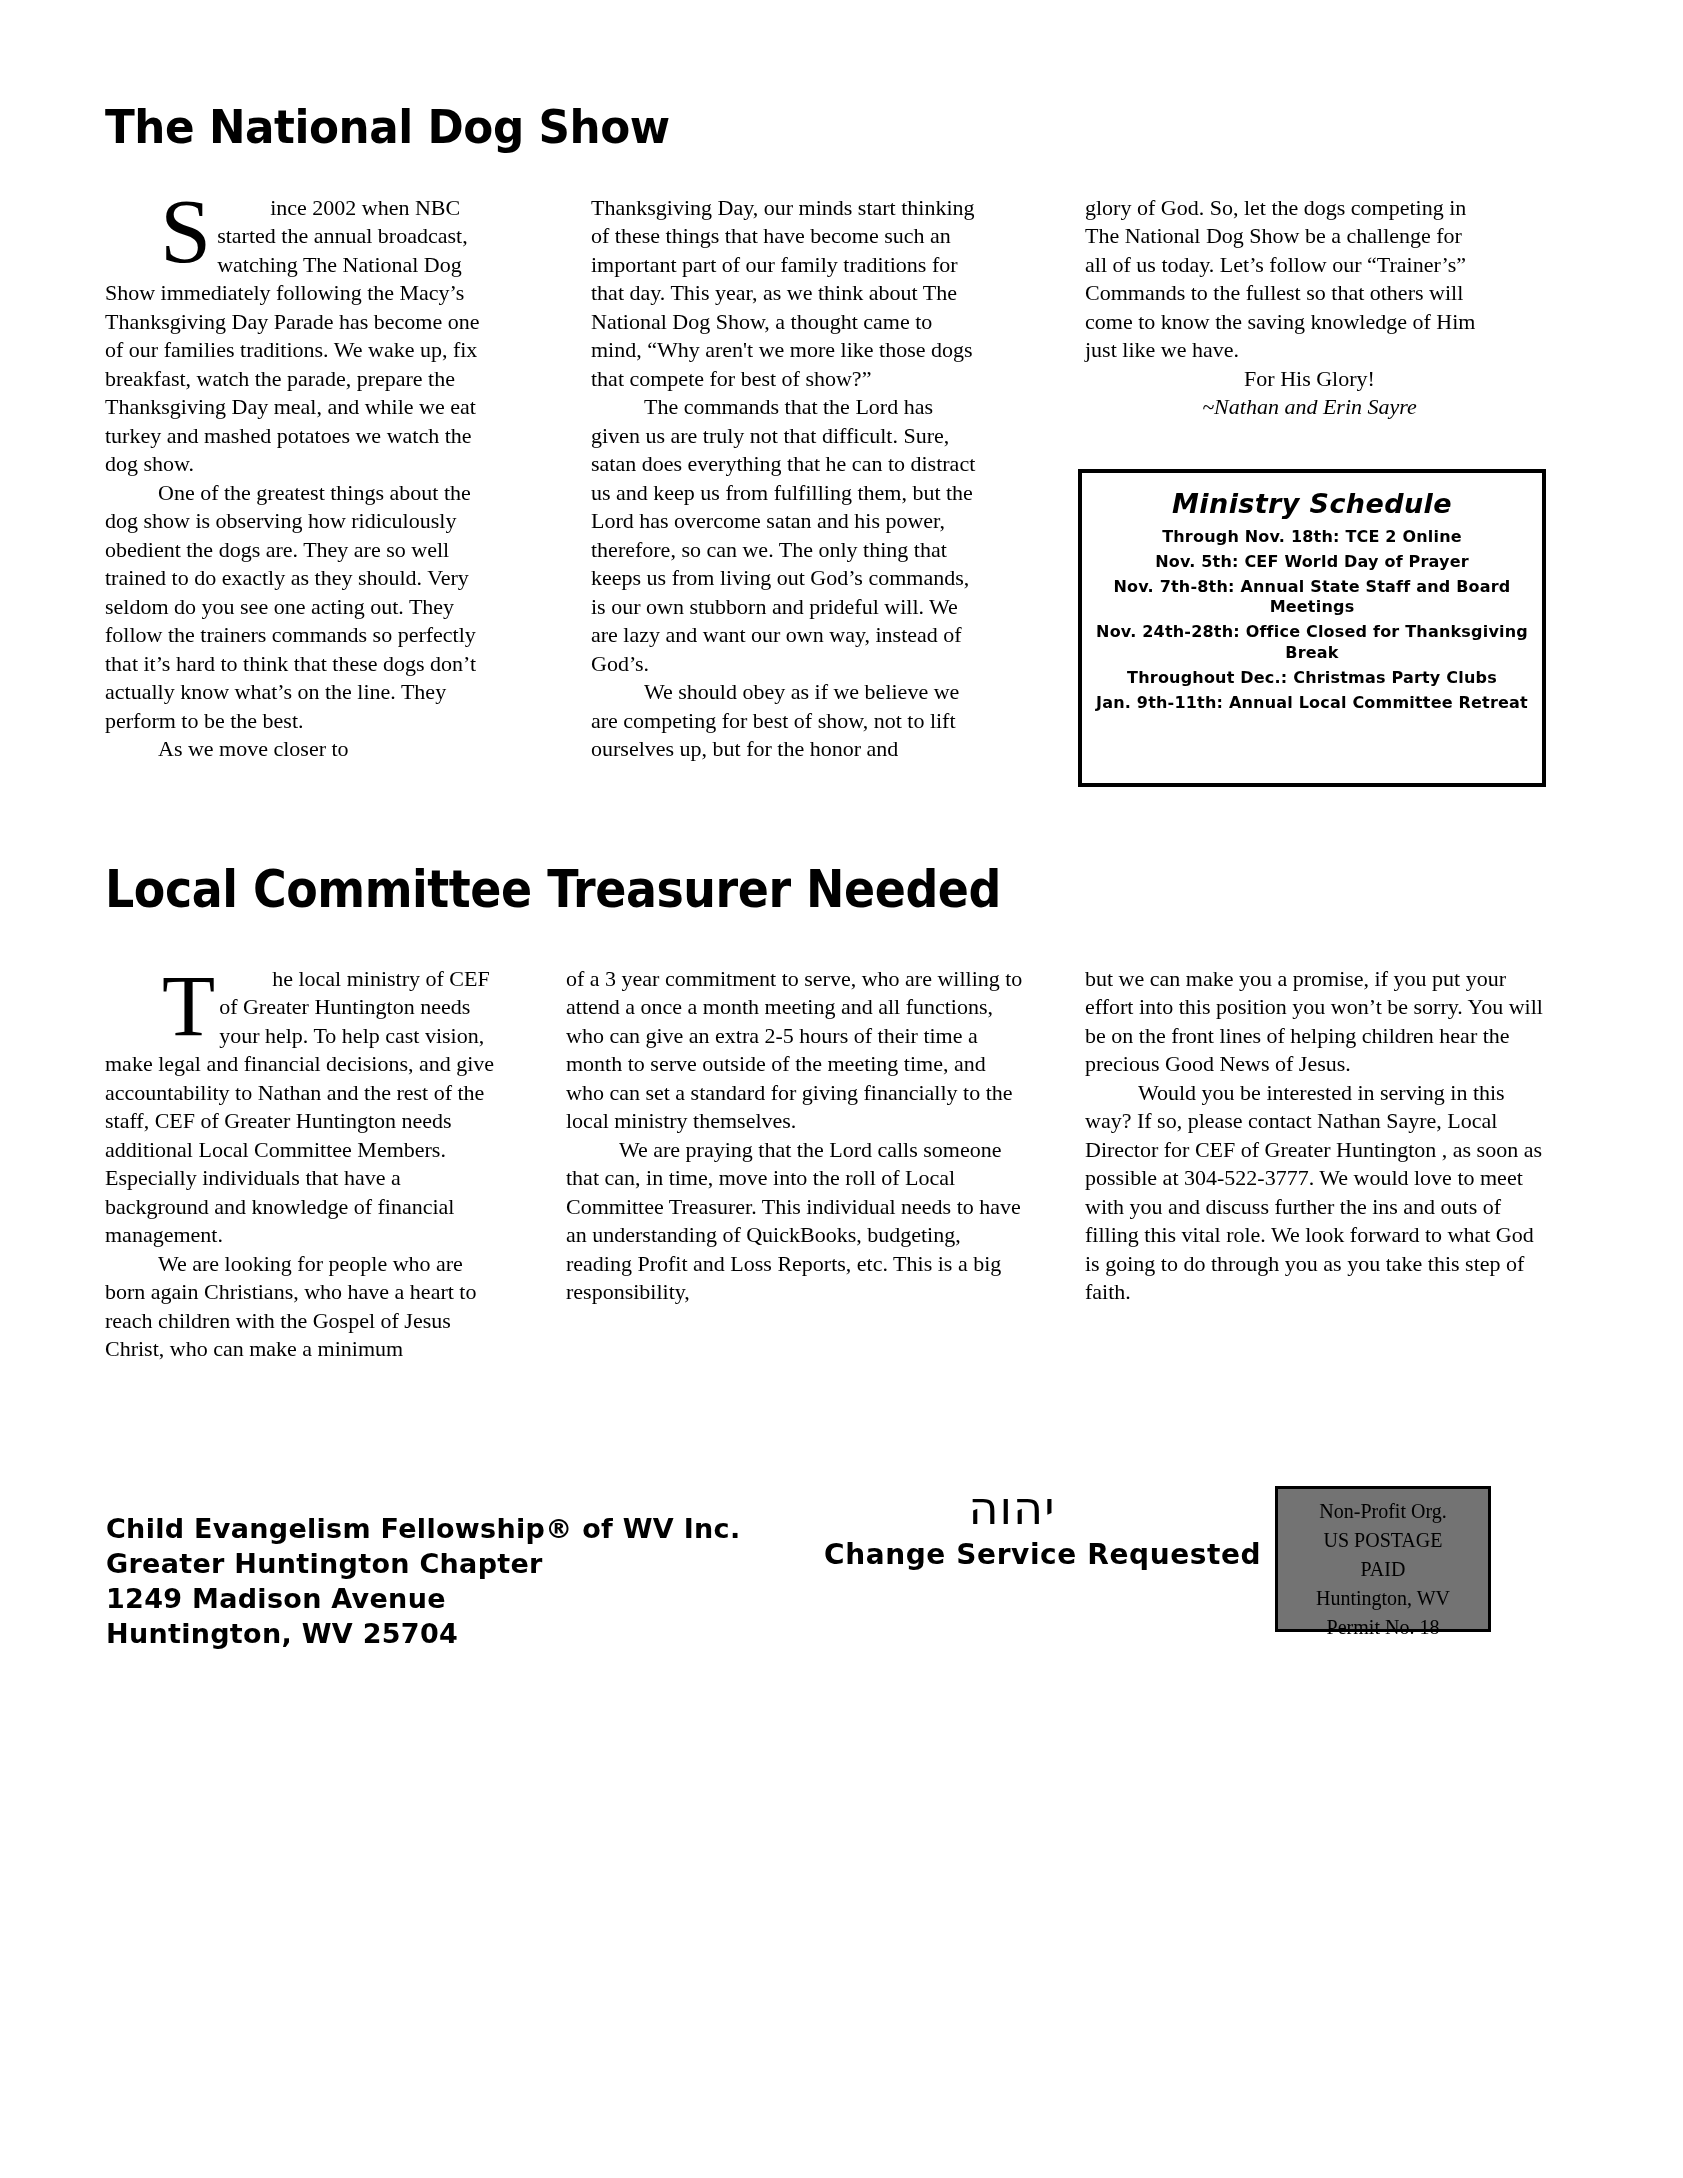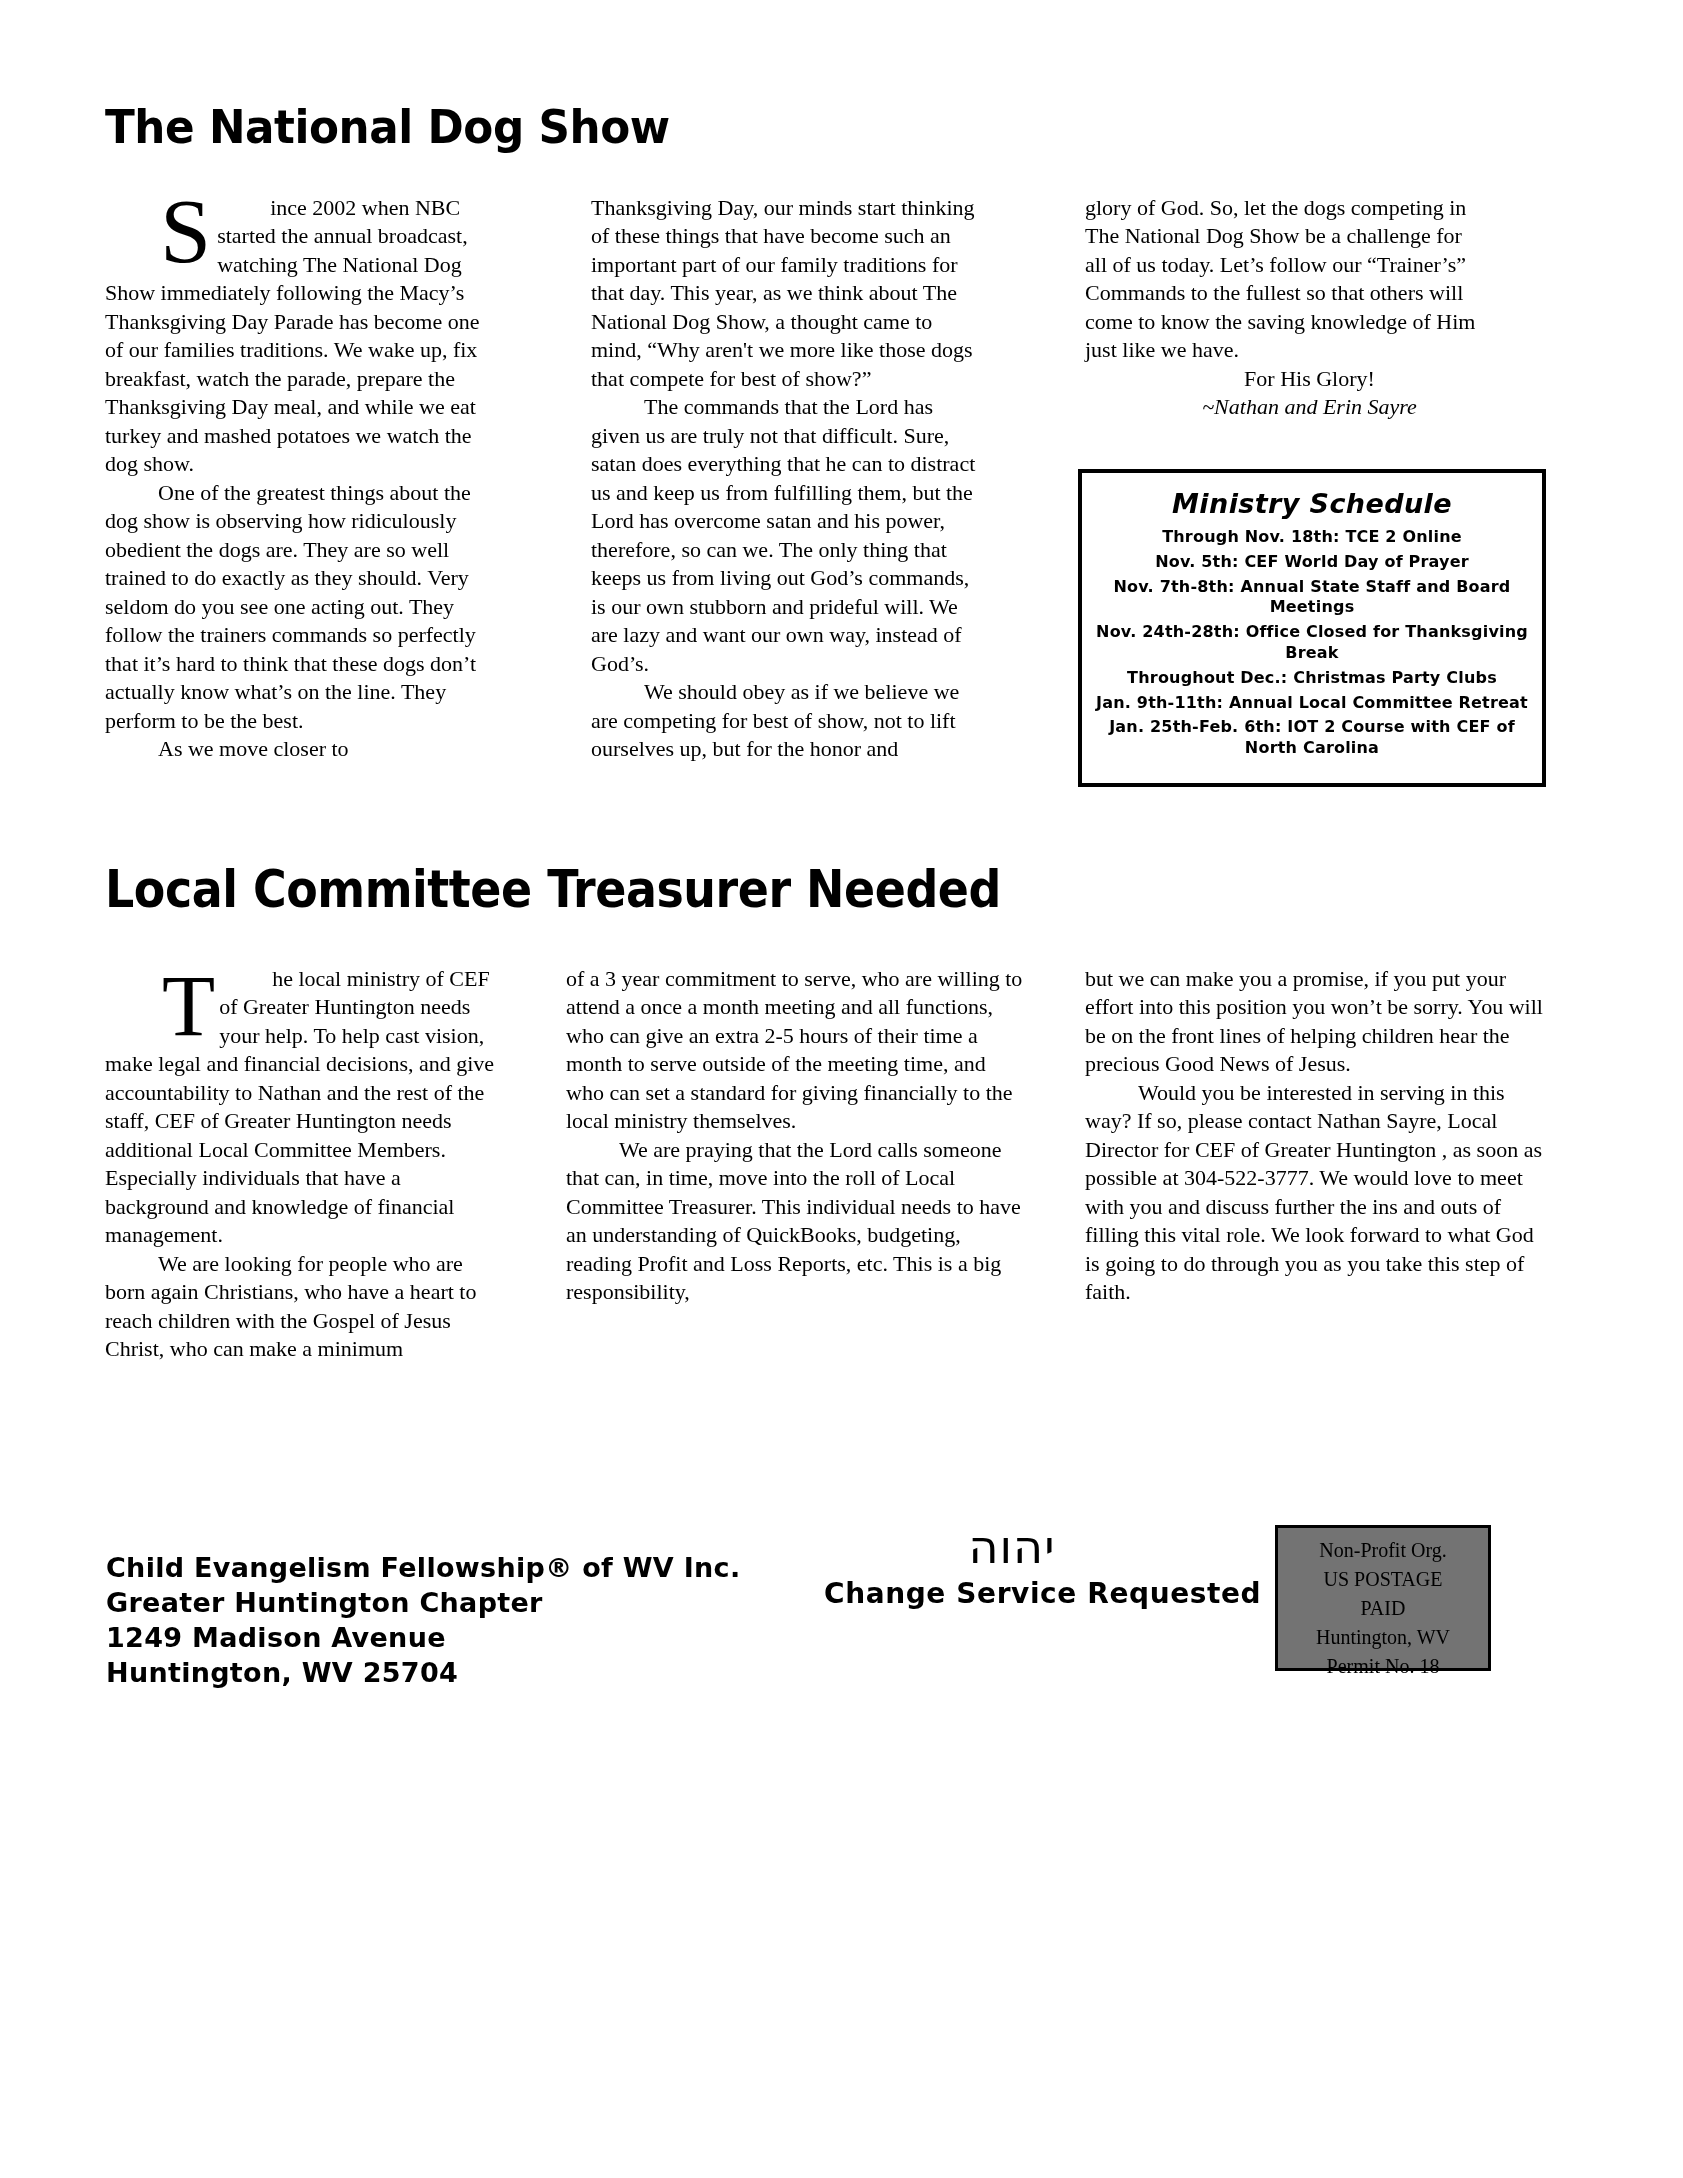--- a/index.html
+++ b/index.html
@@ -142,21 +142,21 @@
     letter-spacing: 0.2px;
   }
 
   
   #article-2 { left: 0; top: 965px; width: 1683px; height: 426px; }
   #a2-col-1 { left: 105px;  width: 394px; }
   #a2-col-2 { left: 566px;  width: 460px; }
   #a2-col-3 { left: 1085px; width: 465px; }
 
   
-  #footer { position: absolute; left: 0; top: 1485px; width: 1683px; height: 317px; margin-top: 39px; }
+  #footer { position: absolute; left: 0; top: 1485px; width: 1683px; height: 317px; }
 
   #return-address {
     position: absolute;
     left: 106px;
     top: 26px;
     font-family: "DejaVu Sans", sans-serif;
     font-weight: bold;
     font-size: 27px;
     line-height: 1.30;
     letter-spacing: 0.3px;
@@ -236,21 +236,20 @@
 
   <div id="ministry-box">
     <div id="ministry-title">Ministry Schedule</div>
     <div class="schedule-list">
       <div class="schedule-item">Through Nov. 18th: TCE 2 Online</div>
       <div class="schedule-item">Nov. 5th: CEF World Day of Prayer</div>
       <div class="schedule-item">Nov. 7th-8th: Annual State Staff and Board Meetings</div>
       <div class="schedule-item">Nov. 24th-28th: Office Closed for Thanksgiving Break</div>
       <div class="schedule-item">Throughout Dec.: Christmas Party Clubs</div>
       <div class="schedule-item">Jan. 9th-11th: Annual Local Committee Retreat</div>
-      <div class="schedule-item">Jan. 25th-Feb. 6th: IOT 2 Course with CEF of North Carolina</div>
     </div>
   </div>
 
   <div id="headline-2" class="headline">Local Committee Treasurer Needed</div>
 
   <div id="article-2" class="article">
 
     <div id="a2-col-1" class="col">
       <p class="dropcap-para"><span class="dropcap dropcap-t">T</span><span>he local ministry of CEF of Greater Huntington needs your help. To help cast vision, make legal and financial decisions, and give accountability to Nathan and the rest of the staff, CEF of Greater Huntington needs additional Local Committee Members. Especially individuals that have a background and knowledge of financial management.</span></p>
       <p>We are looking for people who are born again Christians, who have a heart to reach children with the Gospel of Jesus Christ, who can make a minimum</p>

